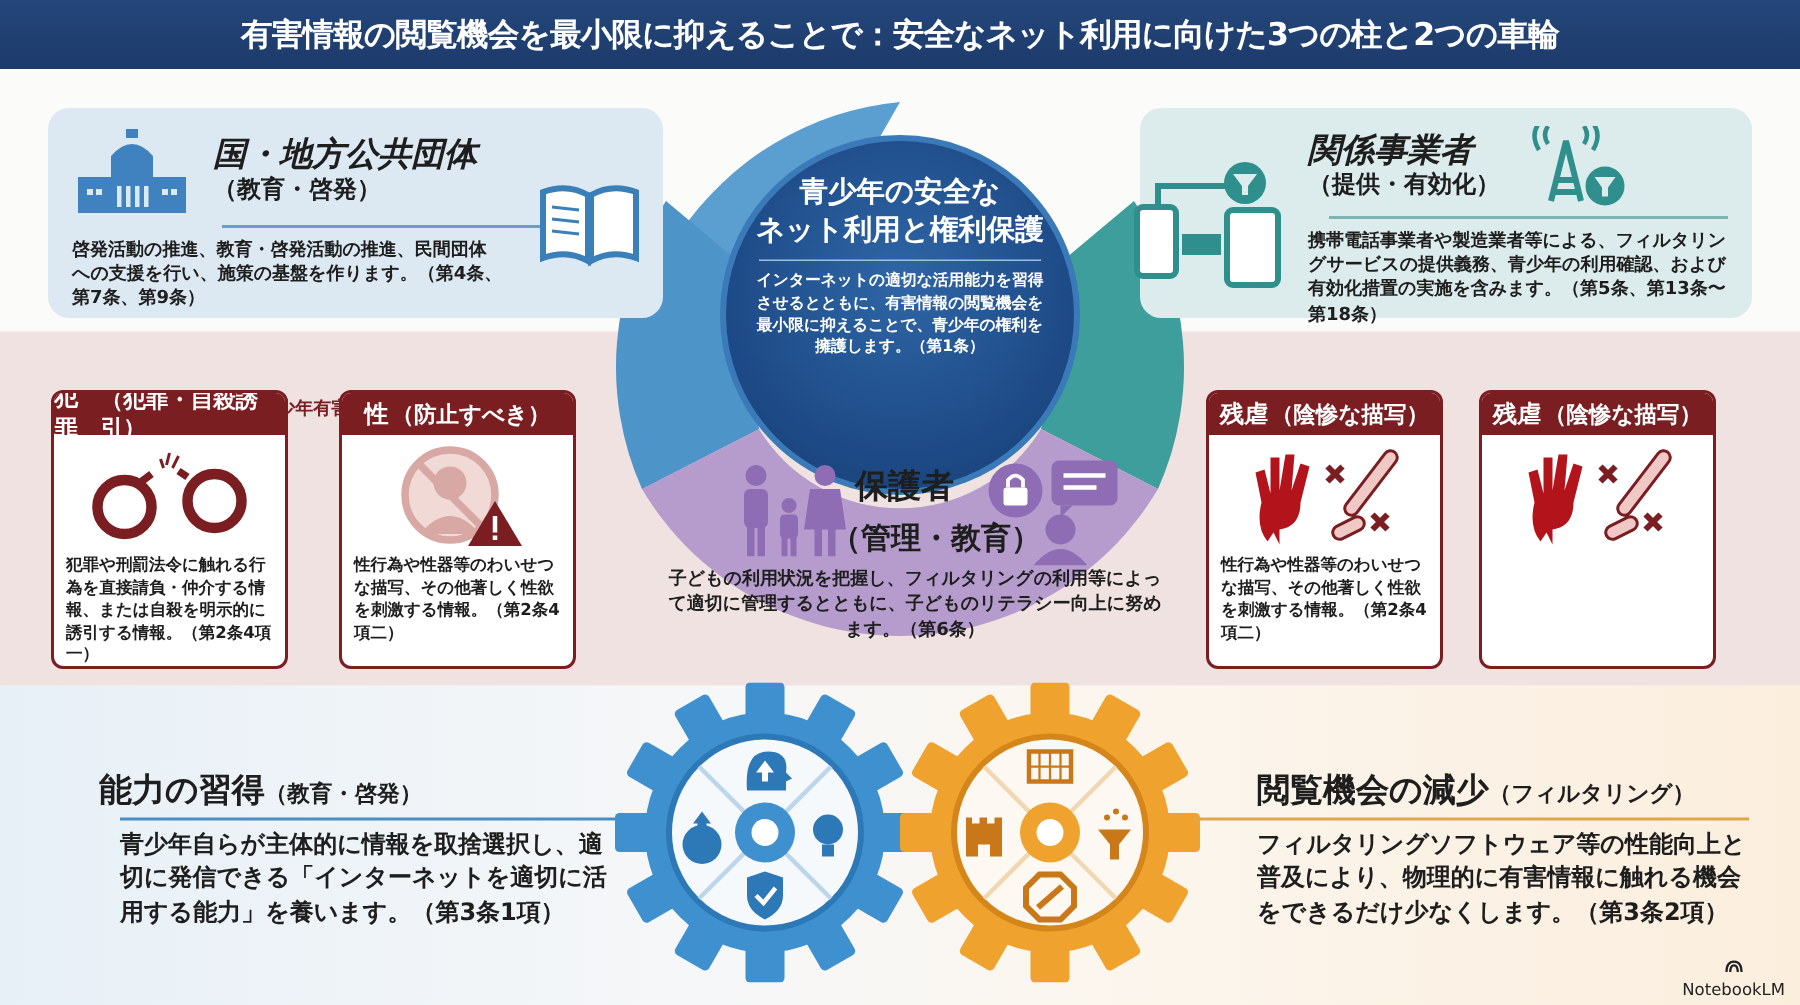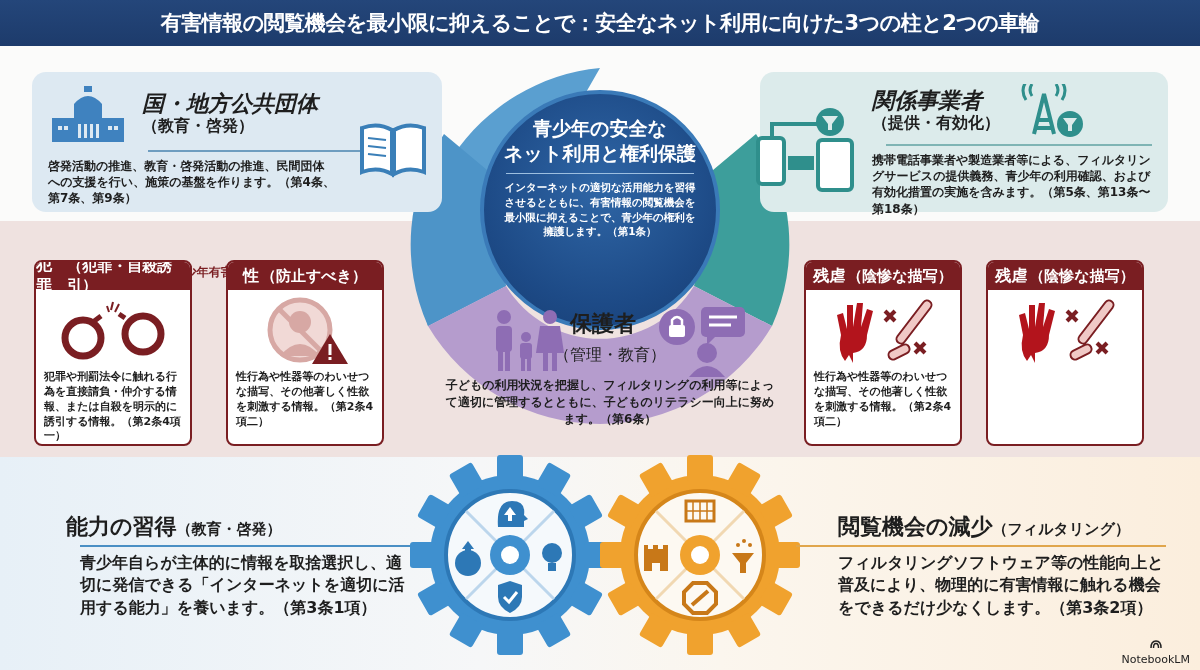--- a/index.html
+++ b/index.html
@@ -43,21 +43,21 @@
     background: radial-gradient(circle at 50% 40%, #2f66a6 0%, #1d4a86 65%, #173d72 100%);
     border: 4px solid #3a7ab8;
     color: #fff; text-align: center; padding-top: 22px;
   }
   .center-title { font-size: 19px; font-weight: bold; line-height: 1.3; text-align: center; }
   .center-rule { height: 1px; background: #9dbfe0; margin: 8px 22px 6px; }
   .center-body { font-size: 10.5px; font-weight: bold; line-height: 1.4; padding: 0 20px; }
 
   .parent-block { position: absolute; left: 440px; top: 305px; width: 340px; text-align: center; }
   .parent-title { font-size: 22px; font-weight: bold; position: absolute; left: 130px; top: 4px; }
-  .parent-sub { font-size: 16px; font-weight: normal; position: absolute; left: 114px; top: 40px; }
+  .parent-sub { font-size: 20px; font-weight: bold; position: absolute; left: 114px; top: 40px; }
   .parent-body { position: absolute; left: 0; top: 72px; width: 340px; font-size: 12px; font-weight: bold; line-height: 1.4; text-align: center; }
 
   .harm-heading { position: absolute; left: 100px; top: 232px; font-size: 12px; font-weight: bold; color: #7a1e22; margin-top: 32px; }
   .harm-card {
     position: absolute; width: 158px; height: 186px; background: #fff;
     border: 2px solid #7a1e22; border-radius: 8px; overflow: hidden;
   }
   .harm-card .hc-head {
     background: #7a1e22; color: #fff; height: 28px; display: flex; align-items: center; justify-content: center;
     font-weight: bold; font-size: 16px;

